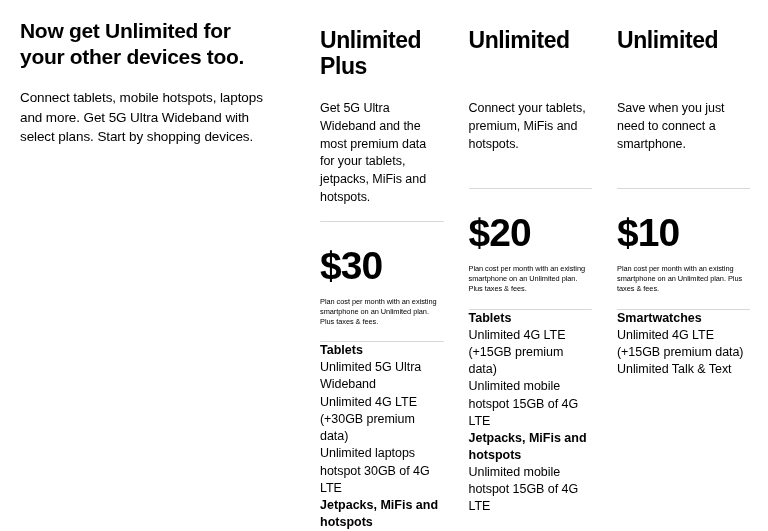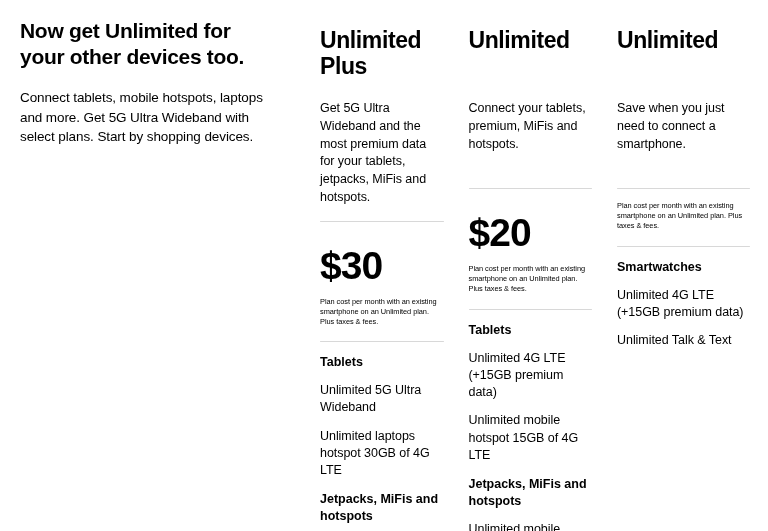--- a/index.html
+++ b/index.html
@@ -85,27 +85,26 @@
     letter-spacing: -0.05px;
   }
   .rule2 {
     border-top: 1px solid #d8d8d8;
     margin-top: 14px;
   }
   .group-title {
     font-size: 12.5px;
     font-weight: bold;
     line-height: 1.35;
-    margin-top: 12px;
+    margin-top: 0;
   }
   .feature {
     font-size: 12.5px;
     line-height: 1.38;
     letter-spacing: -0.05px;
-    margin-top: 11px;
   }
 
   
   .desc-pad-1 { min-height: 74px; }
   .desc-pad-2 { min-height: 74px; }
   .desc-pad-3 { min-height: 74px; }
 </style>
 </head>
 <body>
 
@@ -121,20 +120,21 @@
     <div class="col c1">
       <div class="plan-name">Unlimited Plus</div>
       <div class="plan-desc desc-pad-1">Get 5G Ultra Wideband and the most premium data for your tablets, jetpacks, MiFis and hotspots.</div>
       <div class="rule"></div>
       <div class="price">$30</div>
       <div class="price-note">Plan cost per month with an existing smartphone on an Unlimited plan. Plus taxes &amp; fees.</div>
       <div class="rule2"></div>
 
       <div class="group-title">Tablets</div>
       <div class="feature">Unlimited 5G Ultra Wideband</div>
+      <div class="feature">Unlimited 4G LTE (+30GB premium data)</div>
       <div class="feature">Unlimited laptops hotspot 30GB of 4G LTE</div>
 
       <div class="group-title">Jetpacks, MiFis and hotspots</div>
 
     </div>
 
     <div class="col c2">
       <div class="plan-name">Unlimited</div>
       <div class="plan-desc desc-pad-2">Connect your tablets, premium, MiFis and hotspots.</div>
       <div class="rule"></div>
@@ -147,20 +147,21 @@
       <div class="feature">Unlimited mobile hotspot 15GB of 4G LTE</div>
 
       <div class="group-title">Jetpacks, MiFis and hotspots</div>
       <div class="feature">Unlimited mobile hotspot 15GB of 4G LTE</div>
     </div>
 
     <div class="col c3">
       <div class="plan-name">Unlimited</div>
       <div class="plan-desc desc-pad-3">Save when you just need to connect a smartphone.</div>
       <div class="rule"></div>
+      <div class="price">$10</div>
       <div class="price-note">Plan cost per month with an existing smartphone on an Unlimited plan. Plus taxes &amp; fees.</div>
       <div class="rule2"></div>
 
       <div class="group-title">Smartwatches</div>
       <div class="feature">Unlimited 4G LTE (+15GB premium data)</div>
       <div class="feature">Unlimited Talk &amp; Text</div>
     </div>
 
   </div>
 </div>

